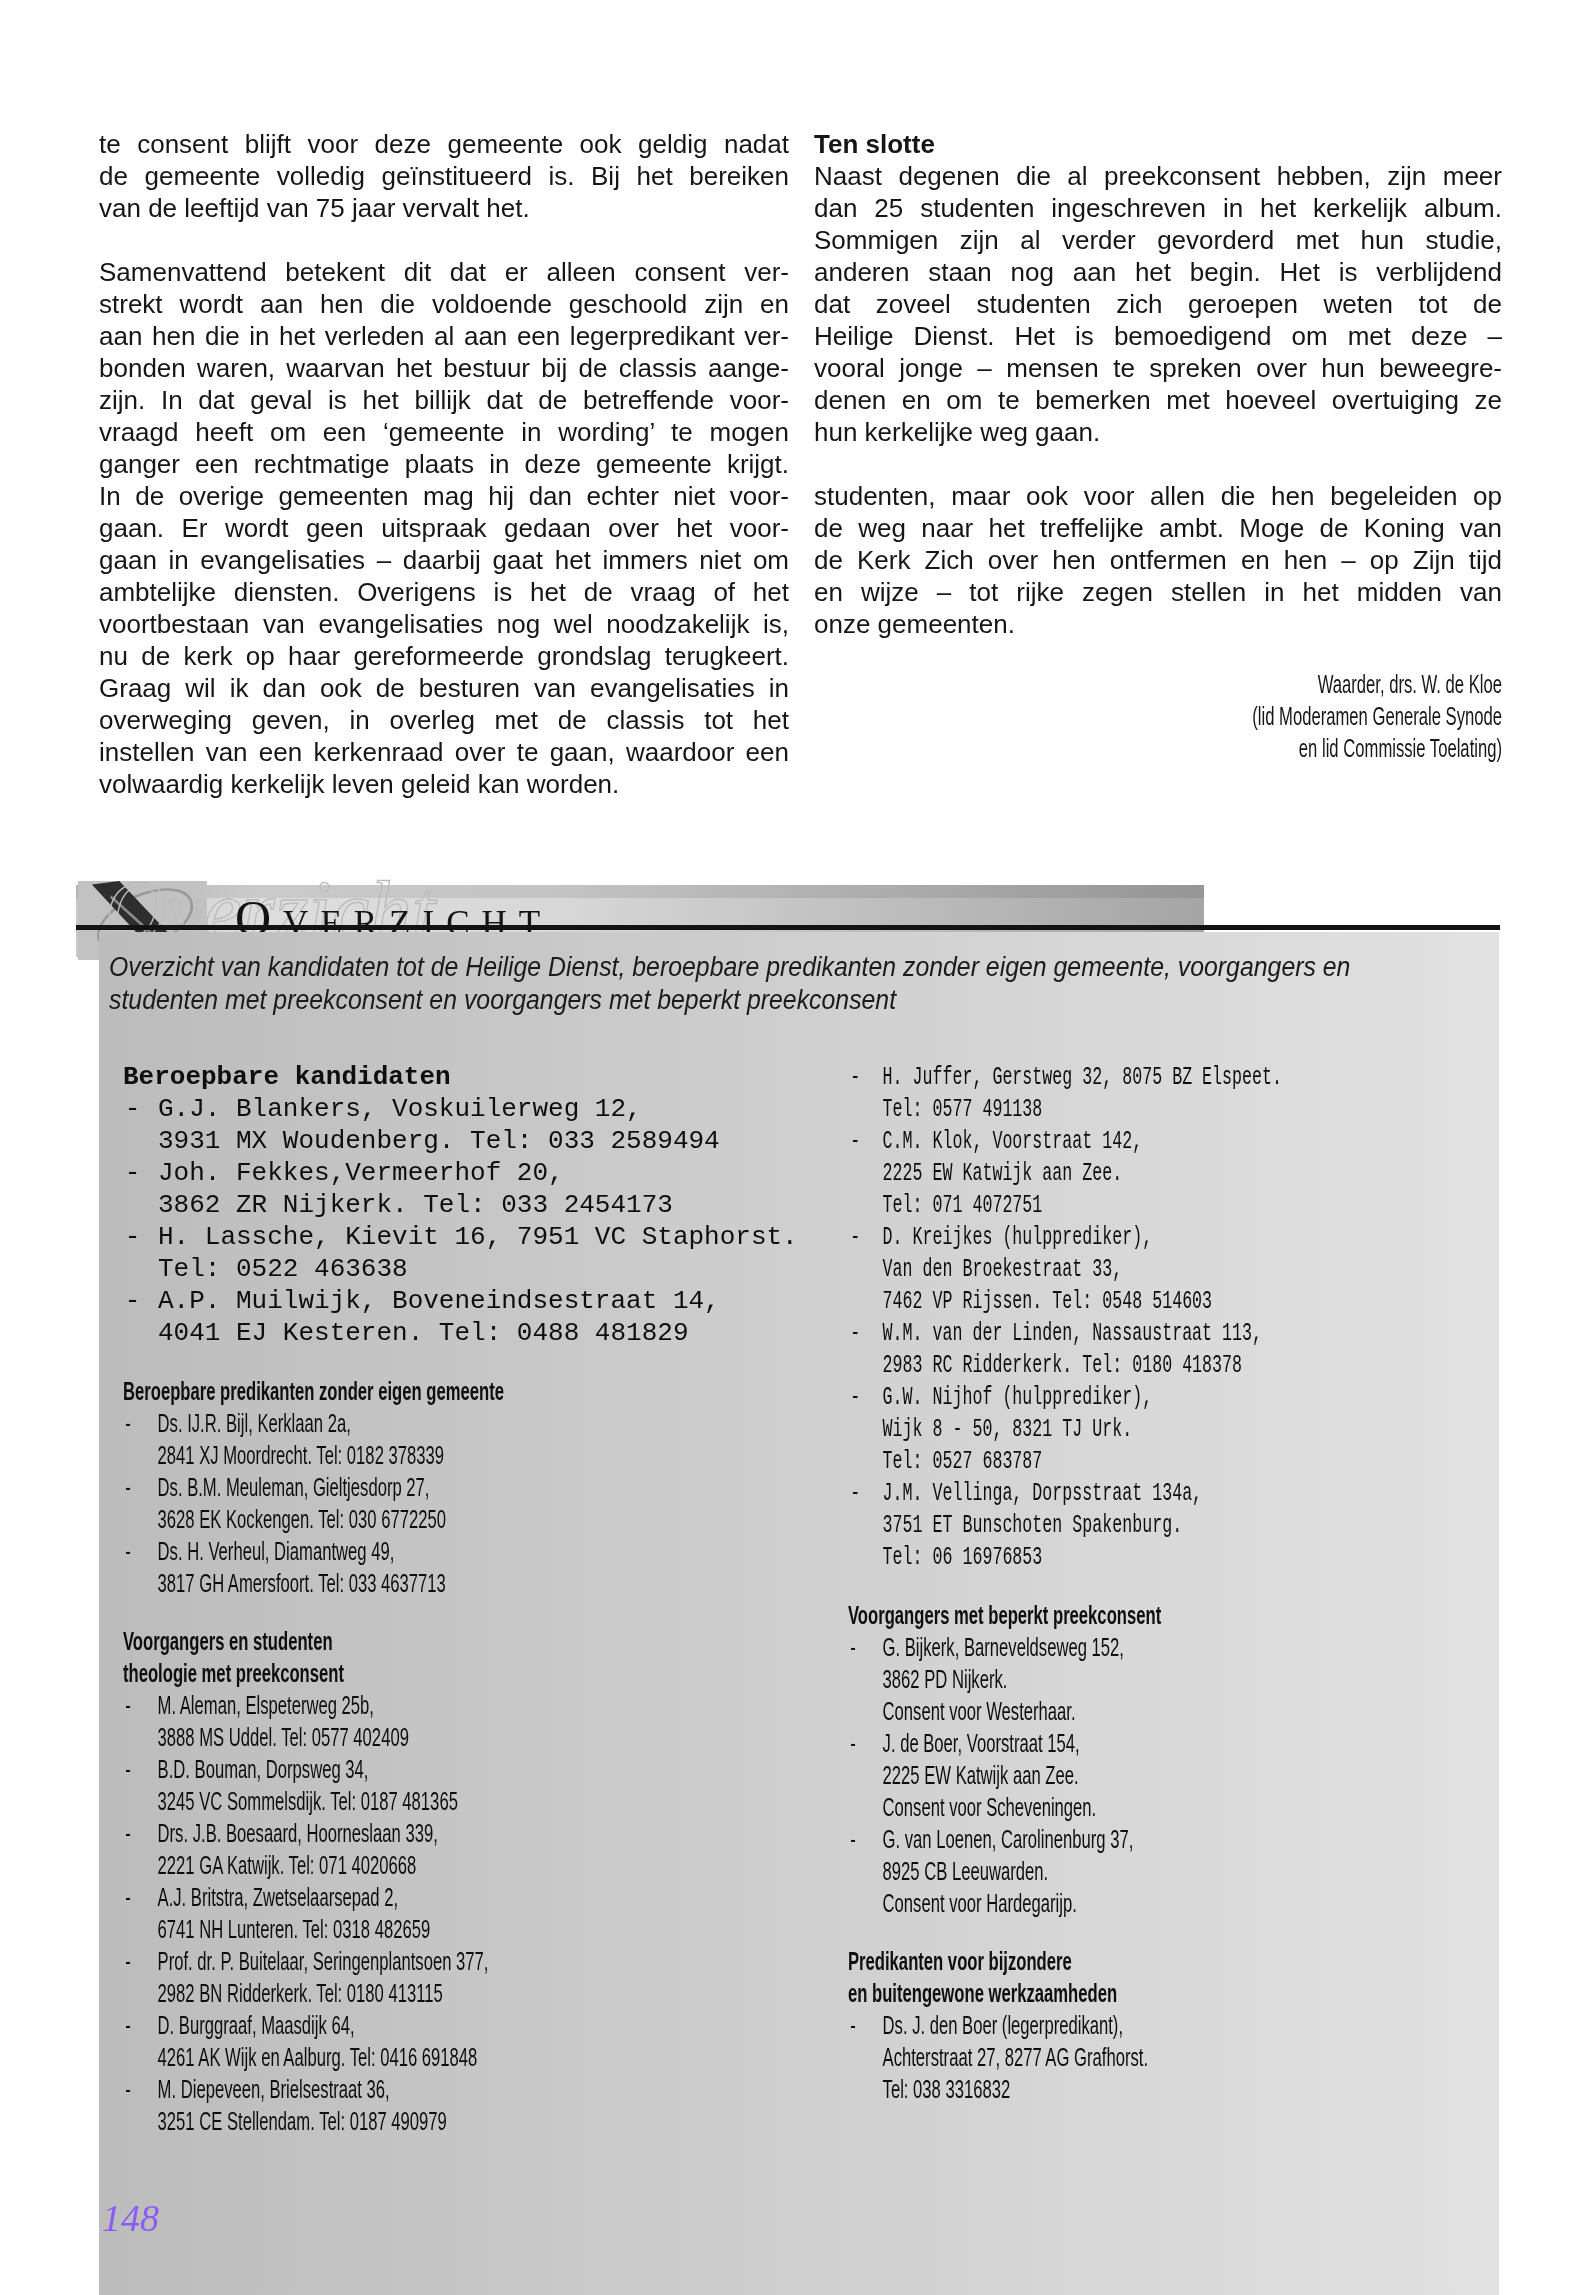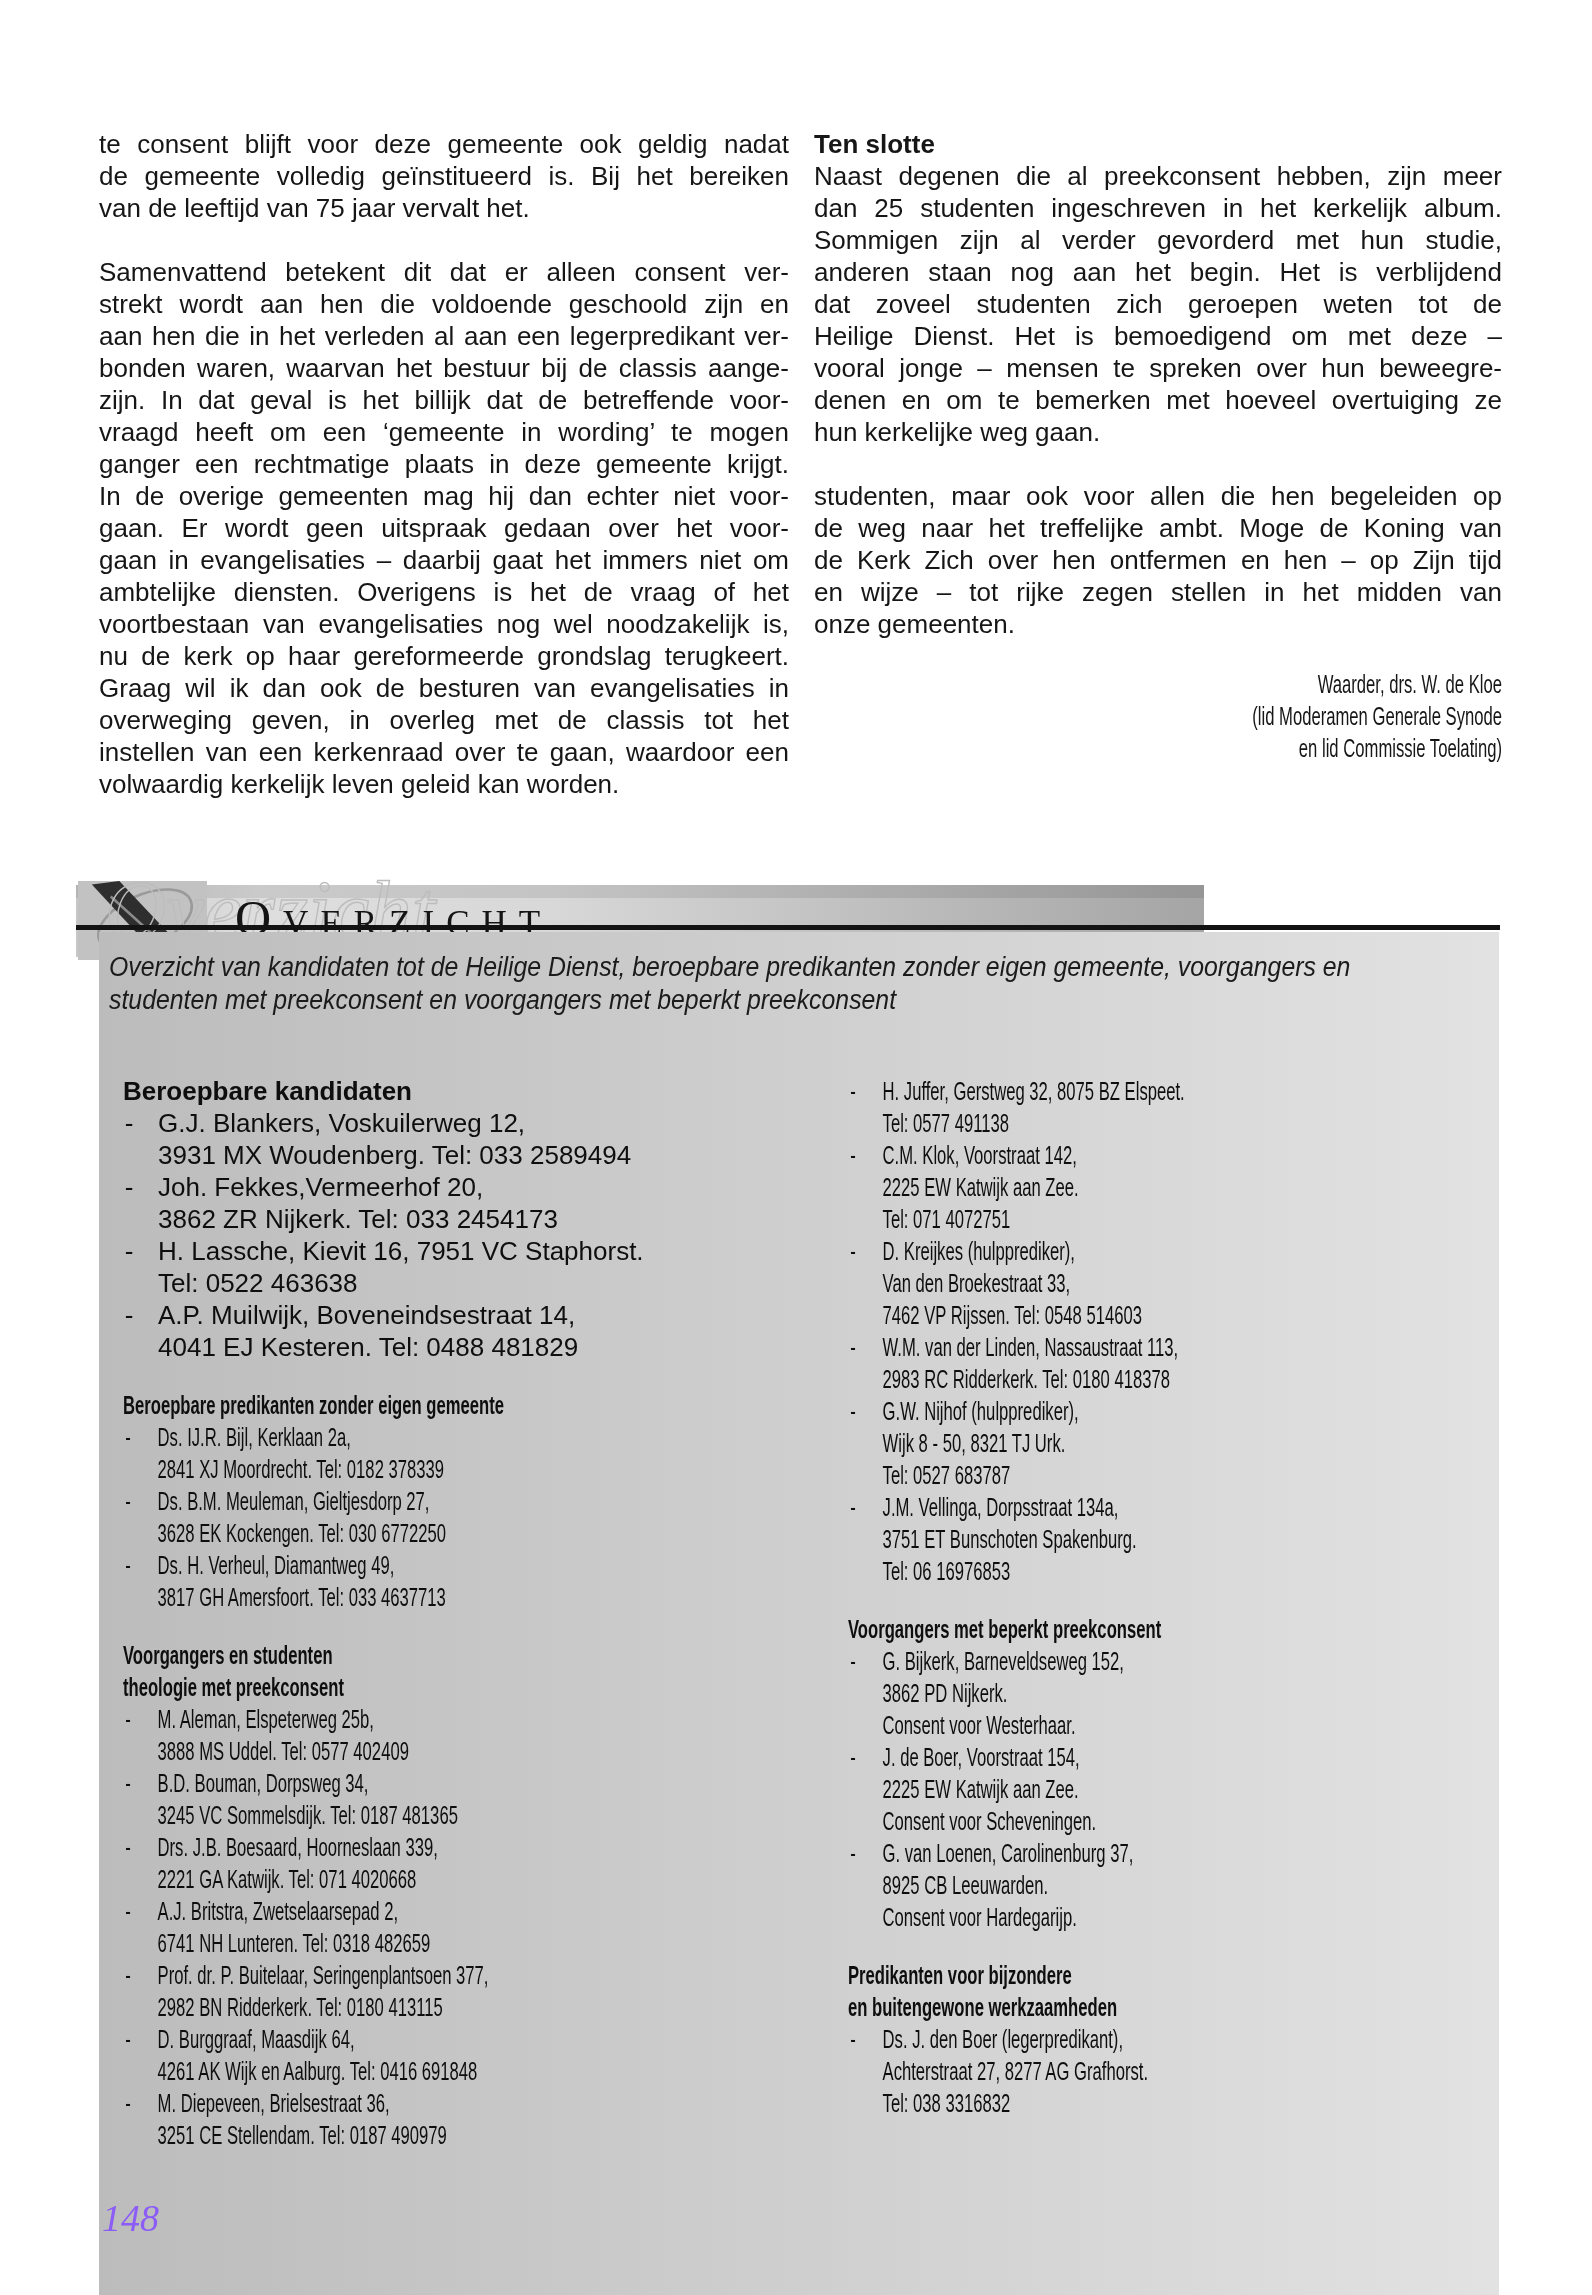--- a/index.html
+++ b/index.html
@@ -38,21 +38,21 @@
   
   .graybox{position:absolute;left:99px;top:932px;width:1400px;height:1394px;
            background:linear-gradient(90deg,#bcbcbc 0%,#cdcdcd 45%,#e2e2e2 100%);}
   .intro{position:absolute;left:10.4px;top:19px;font-size:27px;line-height:33px;
          font-style:italic;color:#1b1b1b;}
   .intro .il{white-space:nowrap;}
   .gcol{position:absolute;top:129px;font-size:26px;line-height:32px;color:#0e0e0e;}
   #gcolL{left:24px;width:673px;}
   #gcolR{left:749px;width:642px;}
   .sect{margin-top:26px;}
-  .sect.first{margin-top:14px;}
+  .sect.first{margin-top:0;font-family:Liberation Mono, monospace;}
   .sh{font-weight:bold;}
   .it{position:relative;}
   .it .dash{position:absolute;top:0;}
   .sect.wide .it{padding-left:35px;}
   .sect.wide .it .dash{left:1.7px;}
   .condsect .it{padding-left:54px;}
   .condsect .it .dash{left:3.5px;}
   .il{white-space:nowrap;}
 
   .pageno{position:absolute;left:102px;top:2196px;font-family:"Liberation Serif",serif;

